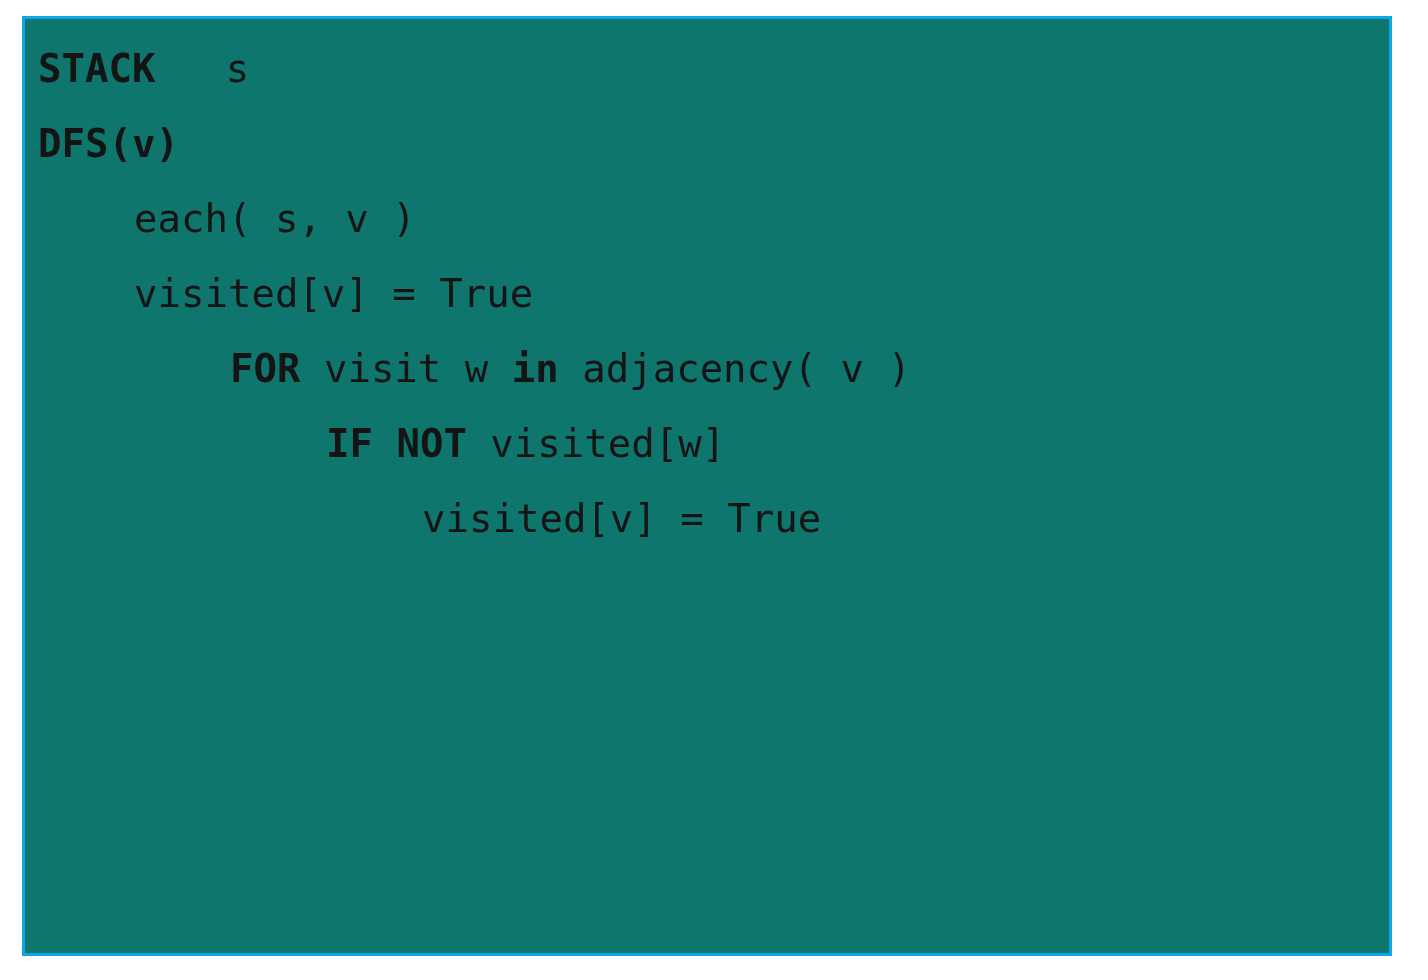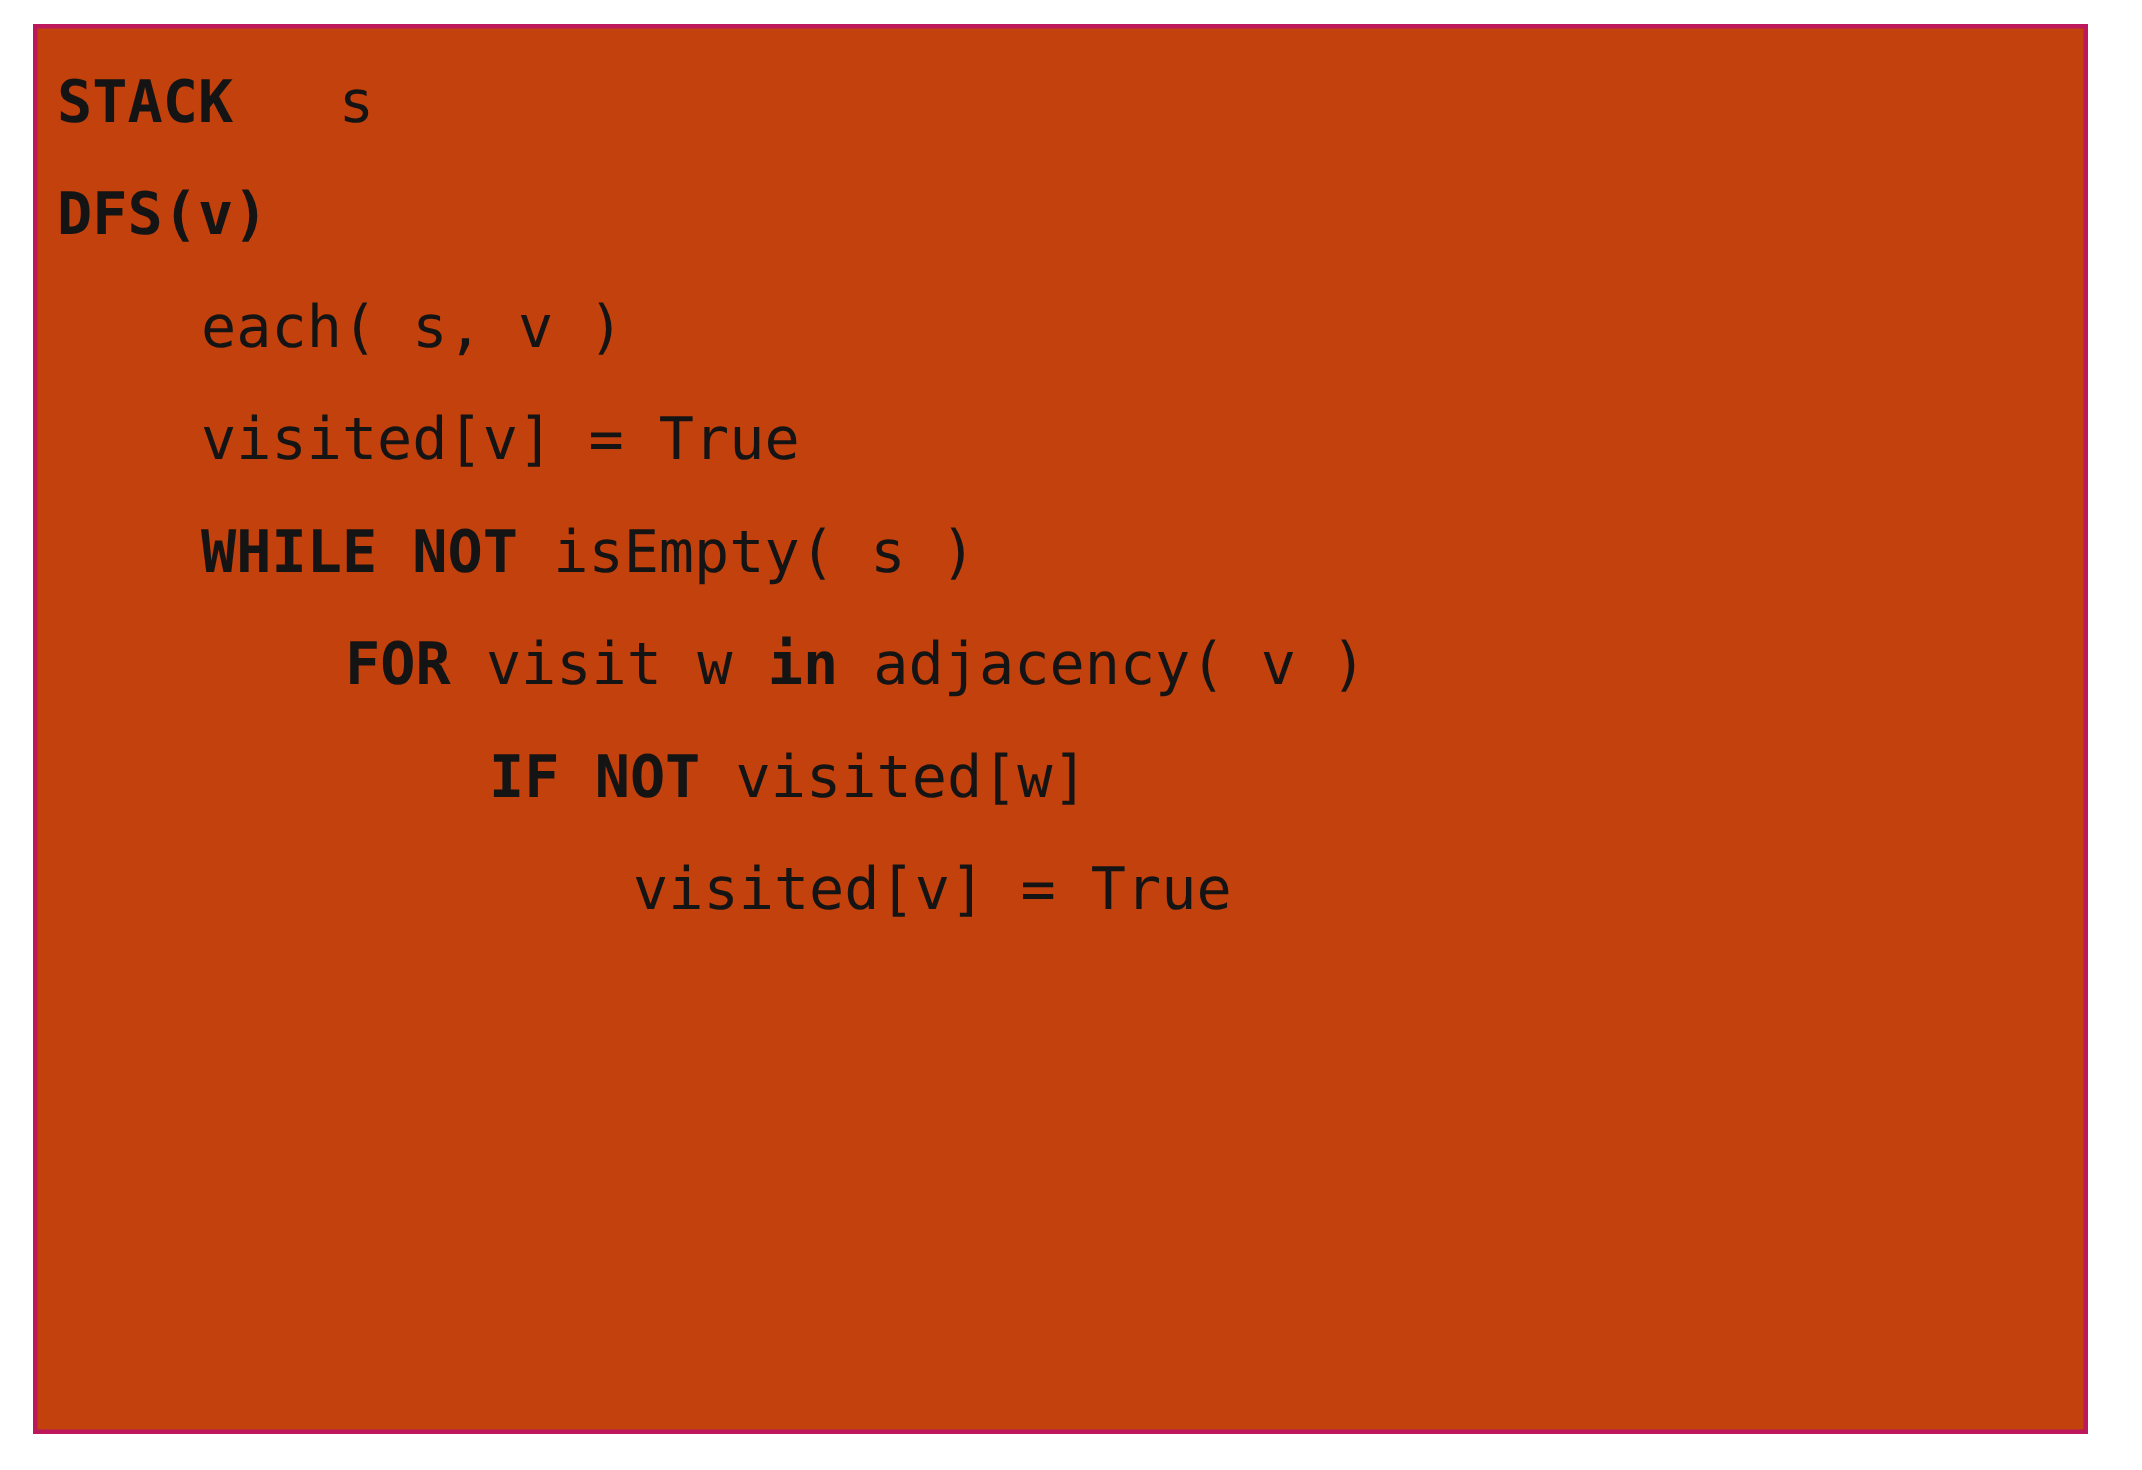--- a/index.html
+++ b/index.html
@@ -9,22 +9,22 @@
     width: 1428px;
     height: 980px;
     overflow: hidden;
   }
   .code-box {
     position: absolute;
     left: 22px;
     top: 16px;
     width: 1370px;
     height: 940px;
-    border: 3px solid #be185d;
-    background: #c2410c;
+    border: 3px solid #0ea5e9;
+    background: #0f766e;
     box-sizing: border-box;
   }
   .code-lines {
     padding: 12px 0 0 13px;
   }
   .code-line {
     font-family: "DejaVu Sans Mono", "Liberation Mono", monospace;
     font-size: 39px;
     line-height: 75px;
     color: #141414;
@@ -40,18 +40,17 @@
 </style>
 </head>
 <body>
 
 <div class="code-box">
   <div class="code-lines">
       <div class="code-line" style="padding-left: 0px;"><span class="kw">STACK</span><span class="plain">   s</span></div>
       <div class="code-line" style="padding-left: 0px;"><span class="kw">DFS(v)</span></div>
       <div class="code-line" style="padding-left: 96px;"><span class="plain">each( s, v )</span></div>
       <div class="code-line" style="padding-left: 96px;"><span class="plain">visited[v] = True</span></div>
-      <div class="code-line" style="padding-left: 96px;"><span class="kw">WHILE NOT</span><span class="plain"> isEmpty( s )</span></div>
       <div class="code-line" style="padding-left: 192px;"><span class="kw">FOR</span><span class="plain"> visit w </span><span class="kw">in</span><span class="plain"> adjacency( v )</span></div>
       <div class="code-line" style="padding-left: 288px;"><span class="kw">IF NOT</span><span class="plain"> visited[w]</span></div>
       <div class="code-line" style="padding-left: 384px;"><span class="plain">visited[v] = True</span></div>
     </div>
 </div>
 
 </body></html>

